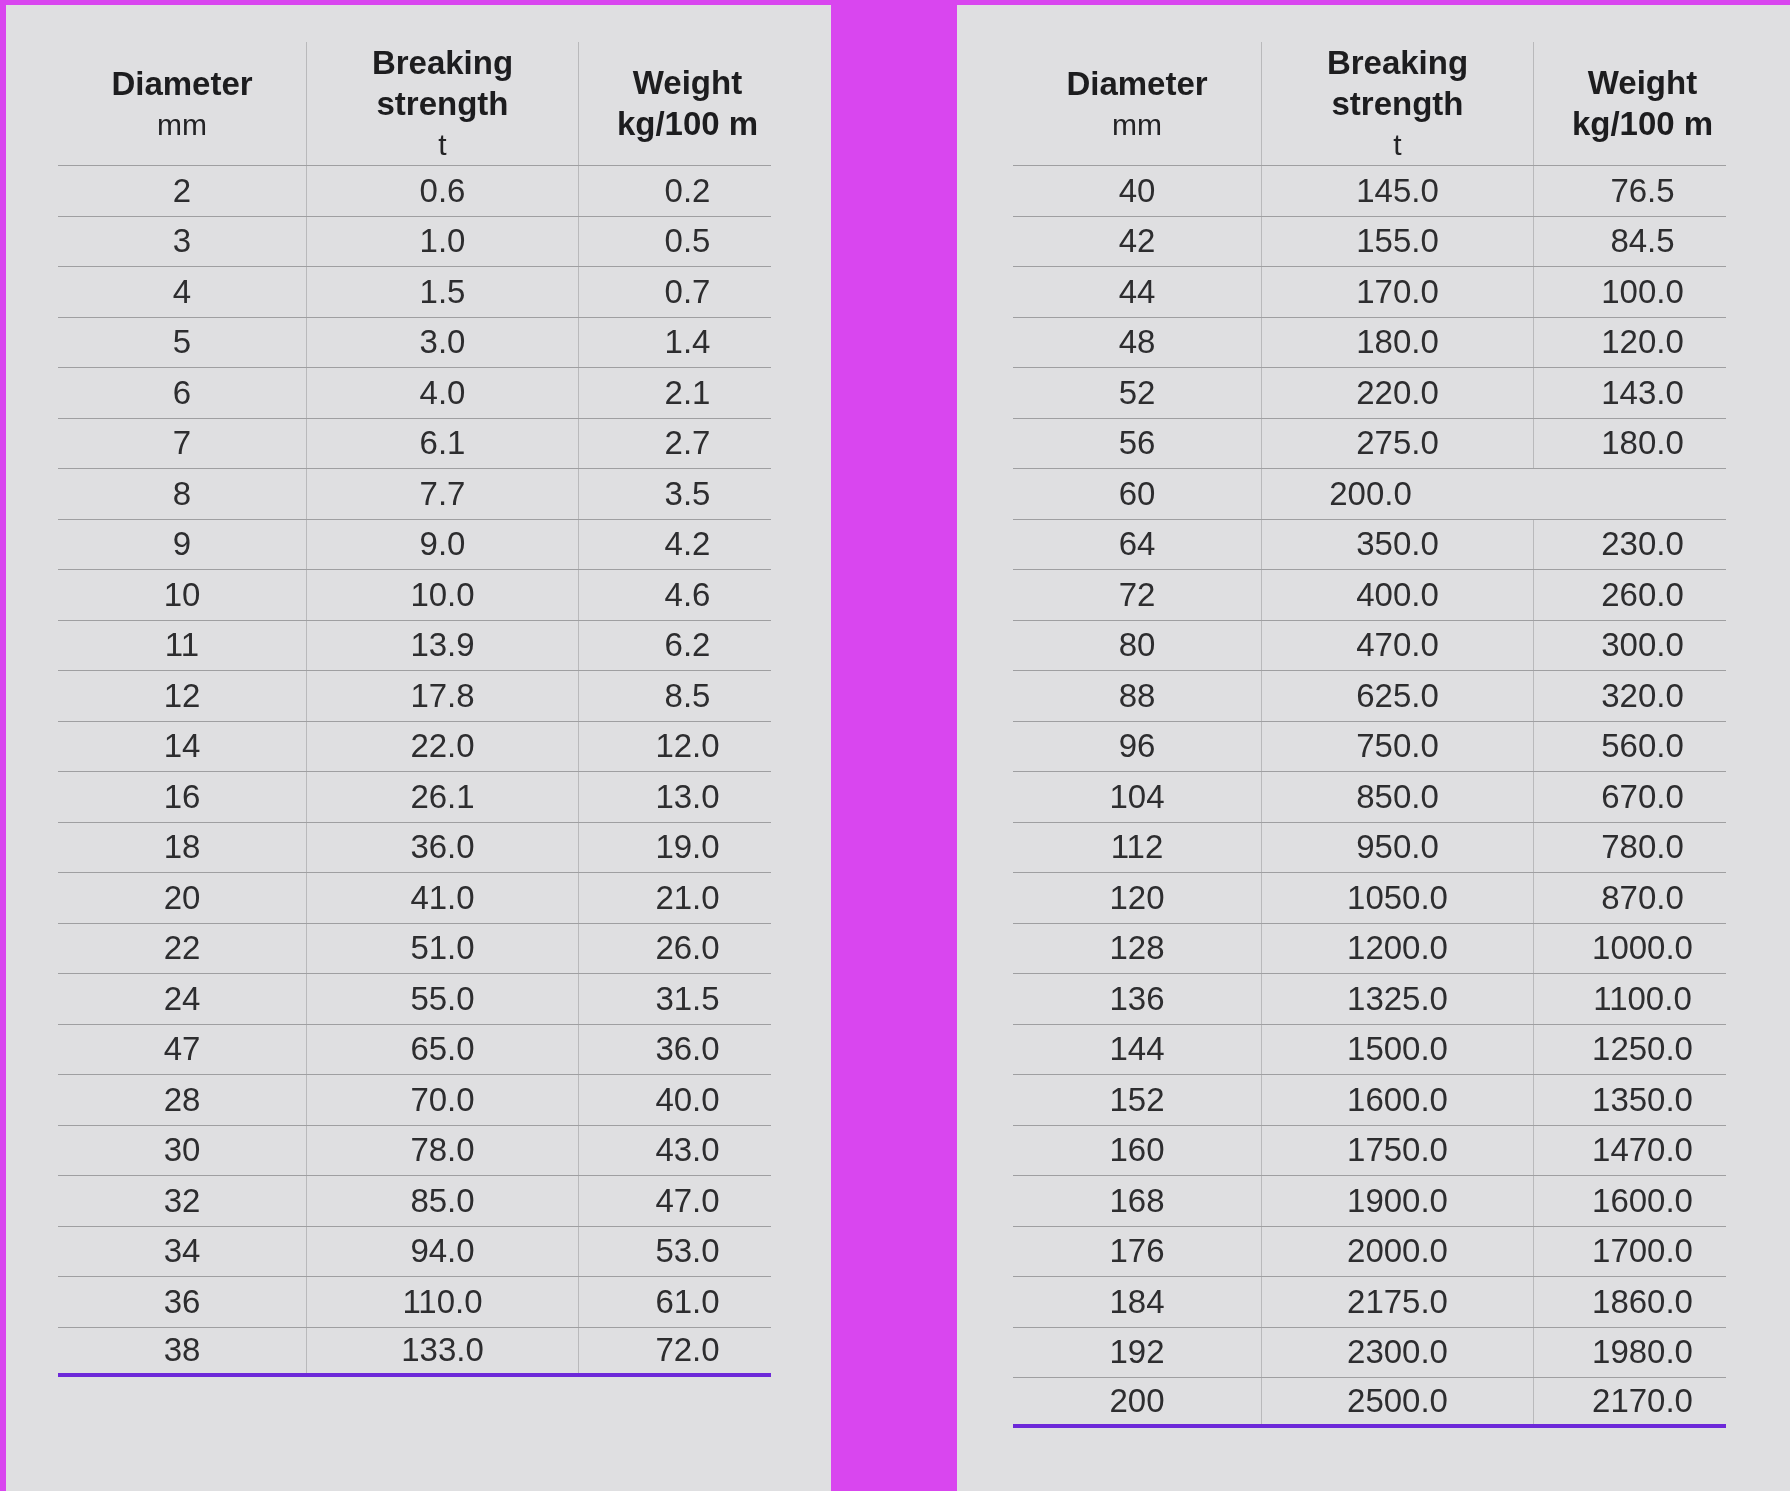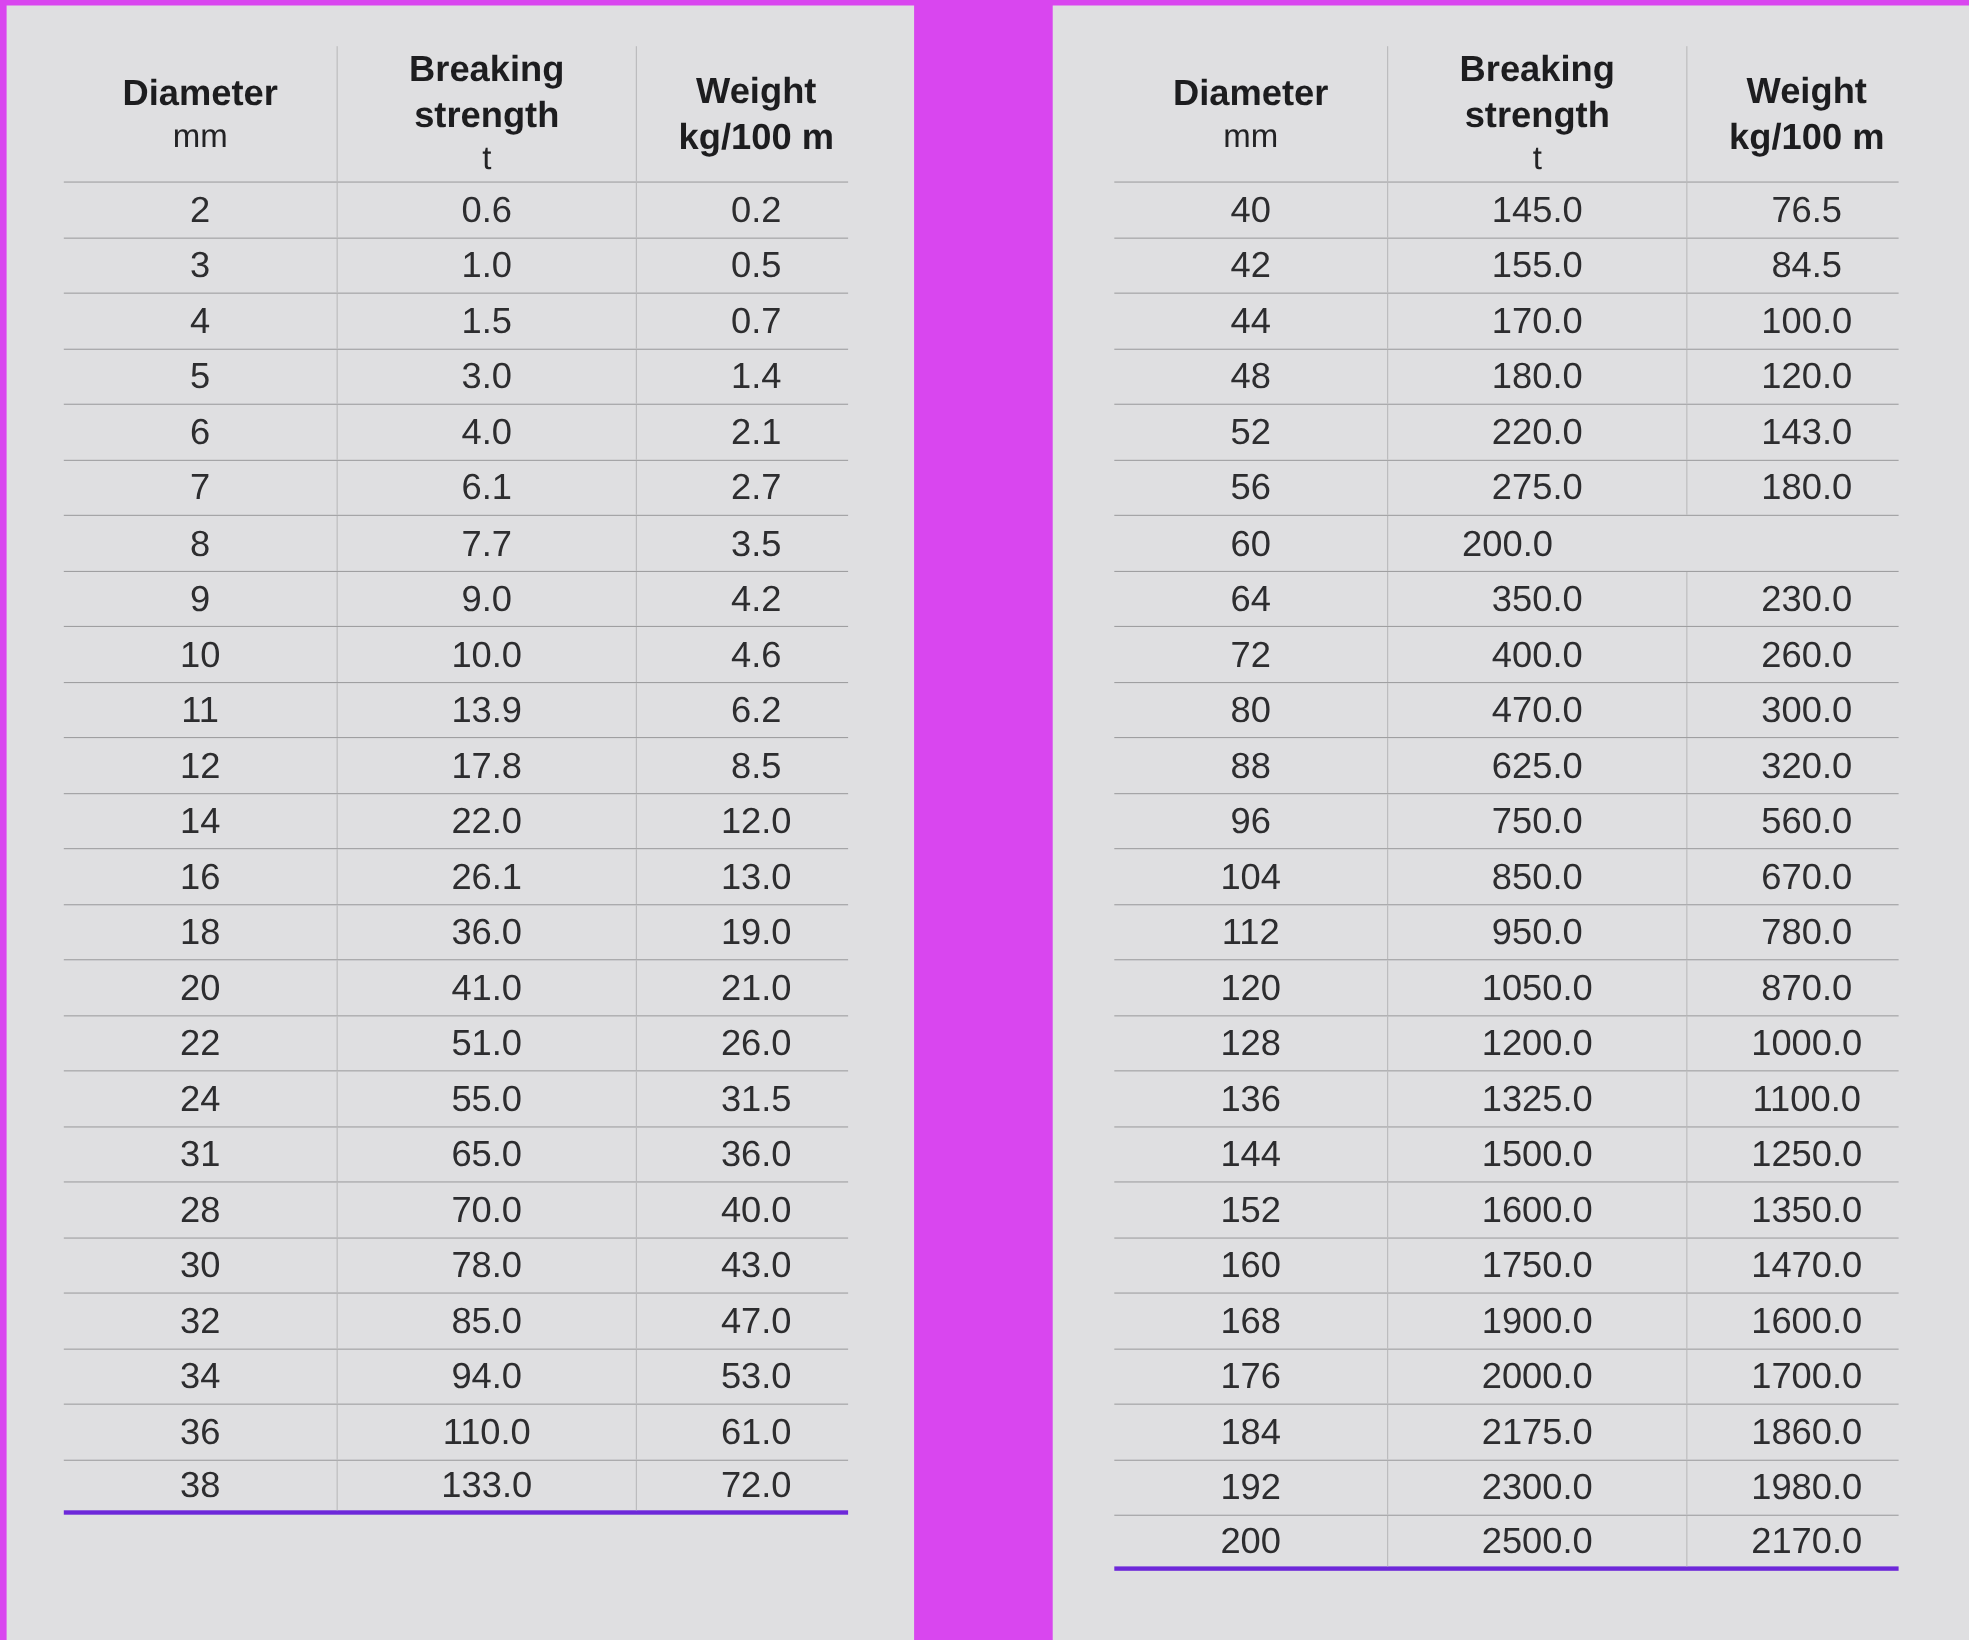--- a/index.html
+++ b/index.html
@@ -178,21 +178,21 @@
           <div class="td c0">22</div>
           <div class="td c1">51.0</div>
           <div class="td c2">26.0</div>
         </div>
           <div class="tr">
           <div class="td c0">24</div>
           <div class="td c1">55.0</div>
           <div class="td c2">31.5</div>
         </div>
           <div class="tr">
-          <div class="td c0">31</div>
+          <div class="td c0">47</div>
           <div class="td c1">65.0</div>
           <div class="td c2">36.0</div>
         </div>
           <div class="tr">
           <div class="td c0">28</div>
           <div class="td c1">70.0</div>
           <div class="td c2">40.0</div>
         </div>
           <div class="tr">
           <div class="td c0">30</div>

